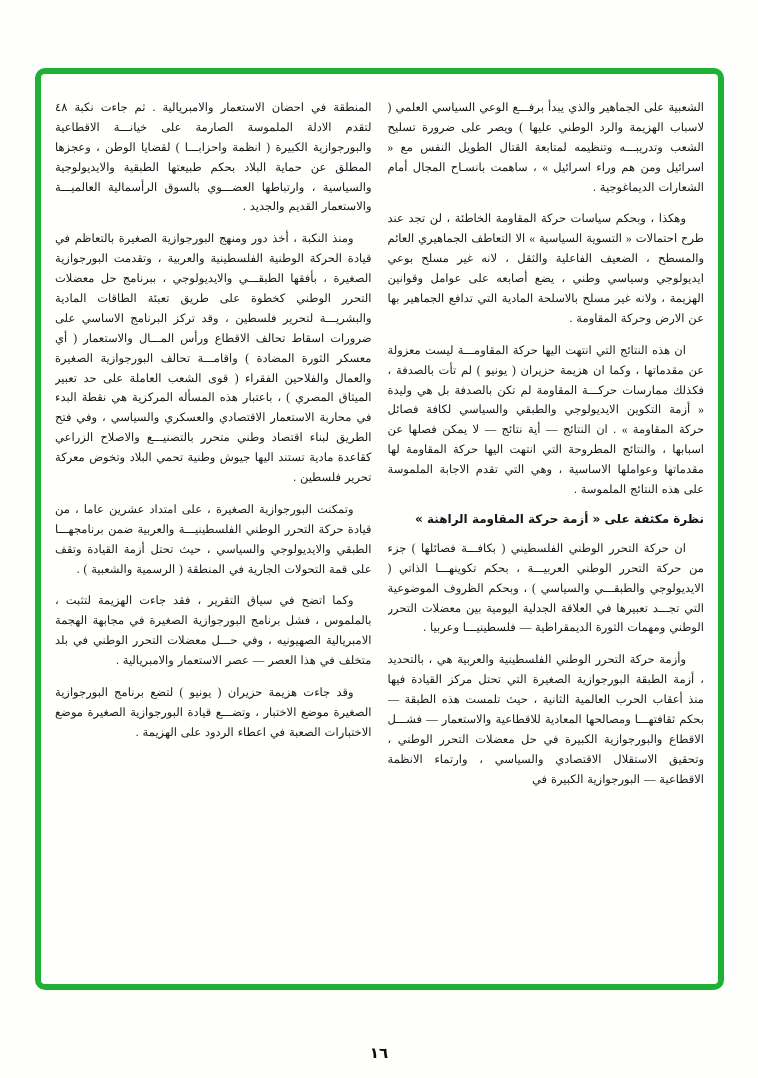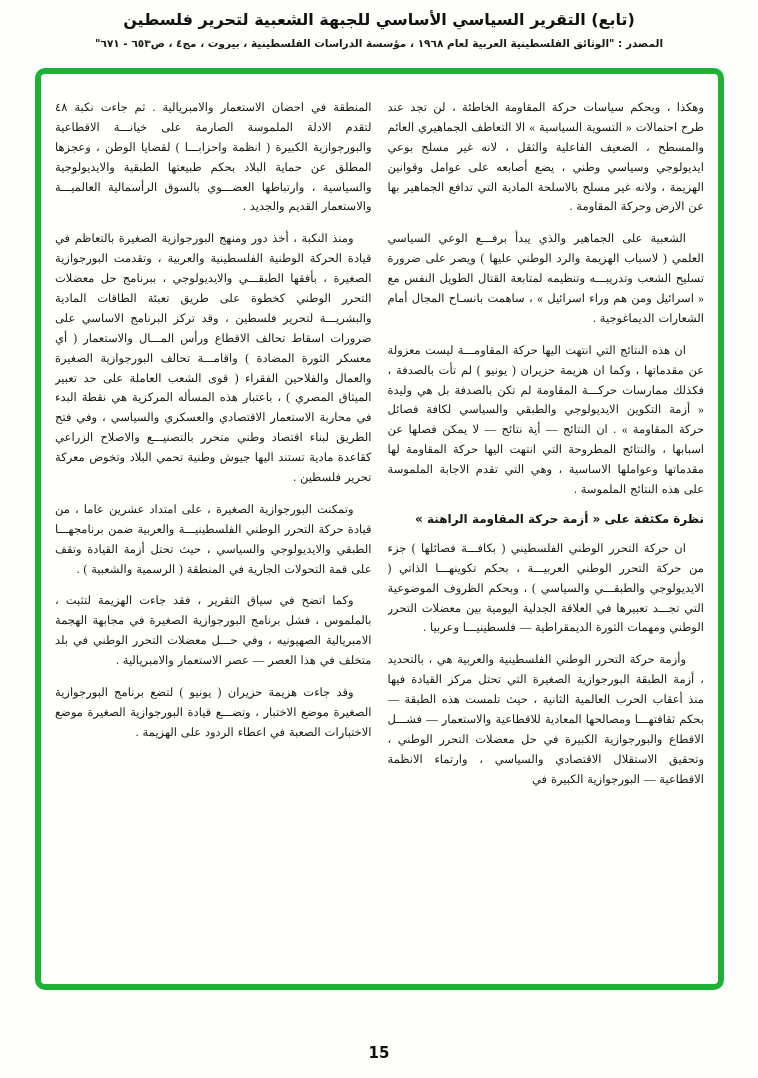--- a/index.html
+++ b/index.html
@@ -83,40 +83,36 @@
     font-size:15px;
     font-weight:bold;
     color:#0d0d0d;
   }
 </style>
 </head>
 <body>
 
 <div class="page">
 
-  <div class="header">
-    <div class="doc-title">(تابع) التقرير السياسي الأساسي للجبهة الشعبية لتحرير فلسطين</div>
-    <div class="doc-source">المصدر : "الوثائق الفلسطينية العربية لعام ١٩٦٨ ، مؤسسة الدراسات الفلسطينية ، بيروت ، مج٤ ، ص٦٥٣ - ٦٧١"</div>
-  </div>
 
   <div class="doc-frame" style="border-color: rgb(31, 177, 53);">
     <div class="columns">
       <div class="column">
+          <div class="col-para">الشعبية على الجماهير والذي يبدأ برفـــع الوعي السياسي العلمي ( لاسباب الهزيمة والرد الوطني عليها ) ويصر على ضرورة تسليح الشعب وتدريبـــه وتنظيمه لمتابعة القتال الطويل النفس مع « اسرائيل ومن هم وراء اسرائيل » ، ساهمت بانسـاح المجال أمام الشعارات الديماغوجية .</div>
           <div class="col-para">وهكذا ، وبحكم سياسات حركة المقاومة الخاطئة ، لن تجد عند طرح احتمالات « التسوية السياسية » الا التعاطف الجماهيري العائم والمسطح ، الضعيف الفاعلية والثقل ، لانه غير مسلح بوعي ايديولوجي وسياسي وطني ، يضع أصابعه على عوامل وقوانين الهزيمة ، ولانه غير مسلح بالاسلحة المادية التي تدافع الجماهير بها عن الارض وحركة المقاومة .</div>
-          <div class="col-para">الشعبية على الجماهير والذي يبدأ برفـــع الوعي السياسي العلمي ( لاسباب الهزيمة والرد الوطني عليها ) ويصر على ضرورة تسليح الشعب وتدريبـــه وتنظيمه لمتابعة القتال الطويل النفس مع « اسرائيل ومن هم وراء اسرائيل » ، ساهمت بانسـاح المجال أمام الشعارات الديماغوجية .</div>
           <div class="col-para">ان هذه النتائج التي انتهت اليها حركة المقاومـــة ليست معزولة عن مقدماتها ، وكما ان هزيمة حزيران ( يونيو ) لم تأت بالصدفة ، فكذلك ممارسات حركـــة المقاومة لم تكن بالصدفة بل هي وليدة « أزمة التكوين الايديولوجي والطبقي والسياسي لكافة فصائل حركة المقاومة » . ان النتائج — أية نتائج — لا يمكن فصلها عن اسبابها ، والنتائج المطروحة التي انتهت اليها حركة المقاومة لها مقدماتها وعواملها الاساسية ، وهي التي تقدم الاجابة الملموسة على هذه النتائج الملموسة .</div>
           <div class="col-heading">نظرة مكثفة على « أزمة حركة المقاومة الراهنة »</div>
           <div class="col-para">ان حركة التحرر الوطني الفلسطيني ( بكافـــة فصائلها ) جزء من حركة التحرر الوطني العربيـــة ، بحكم تكوينهـــا الذاتي ( الايديولوجي والطبقـــي والسياسي ) ، وبحكم الظروف الموضوعية التي تجـــد تعبيرها في العلاقة الجدلية اليومية بين معضلات التحرر الوطني ومهمات الثورة الديمقراطية — فلسطينيـــا وعربيا .</div>
           <div class="col-para">وأزمة حركة التحرر الوطني الفلسطينية والعربية هي ، بالتحديد ، أزمة الطبقة البورجوازية الصغيرة التي تحتل مركز القيادة فيها منذ أعقاب الحرب العالمية الثانية ، حيث تلمست هذه الطبقة — بحكم ثقافتهـــا ومصالحها المعادية للاقطاعية والاستعمار — فشـــل الاقطاع والبورجوازية الكبيرة في حل معضلات التحرر الوطني ، وتحقيق الاستقلال الاقتصادي والسياسي ، وارتماء الانظمة الاقطاعية — البورجوازية الكبيرة في</div>
         </div>
       <div class="column">
           <div class="col-para">المنطقة في احضان الاستعمار والامبريالية . ثم جاءت نكبة ٤٨ لتقدم الادلة الملموسة الصارمة على خيانـــة الاقطاعية والبورجوازية الكبيرة ( انظمة واحزابـــا ) لقضايا الوطن ، وعجزها المطلق عن حماية البلاد بحكم طبيعتها الطبقية والايديولوجية والسياسية ، وارتباطها العضـــوي بالسوق الرأسمالية العالميـــة والاستعمار القديم والجديد .</div>
           <div class="col-para">ومنذ النكبة ، أخذ دور ومنهج البورجوازية الصغيرة بالتعاظم في قيادة الحركة الوطنية الفلسطينية والعربية ، وتقدمت البورجوازية الصغيرة ، بأفقها الطبقـــي والايديولوجي ، ببرنامج حل معضلات التحرر الوطني كخطوة على طريق تعبئة الطاقات المادية والبشريـــة لتحرير فلسطين ، وقد تركز البرنامج الاساسي على ضرورات اسقاط تحالف الاقطاع ورأس المـــال والاستعمار ( أي معسكر الثورة المضادة ) واقامـــة تحالف البورجوازية الصغيرة والعمال والفلاحين الفقراء ( قوى الشعب العاملة على حد تعبير الميثاق المصري ) ، باعتبار هذه المسأله المركزية هي نقطة البدء في محاربة الاستعمار الاقتصادي والعسكري والسياسي ، وفي فتح الطريق لبناء اقتصاد وطني متحرر بالتصنيـــع والاصلاح الزراعي كقاعدة مادية تستند اليها جيوش وطنية تحمي البلاد وتخوض معركة تحرير فلسطين .</div>
           <div class="col-para">وتمكنت البورجوازية الصغيرة ، على امتداد عشرين عاما ، من قيادة حركة التحرر الوطني الفلسطينيـــة والعربية ضمن برنامجهـــا الطبقي والايديولوجي والسياسي ، حيث تحتل أزمة القيادة وتقف على قمة التحولات الجارية في المنطقة ( الرسمية والشعبية ) .</div>
           <div class="col-para">وكما اتضح في سياق التقرير ، فقد جاءت الهزيمة لتثبت ، بالملموس ، فشل برنامج البورجوازية الصغيرة في مجابهة الهجمة الامبريالية الصهيونيه ، وفي حـــل معضلات التحرر الوطني في بلد متخلف في هذا العصر — عصر الاستعمار والامبريالية .</div>
           <div class="col-para">وقد جاءت هزيمة حزيران ( يونيو ) لتضع برنامج البورجوازية الصغيرة موضع الاختبار ، وتضـــع قيادة البورجوازية الصغيرة موضع الاختبارات الصعبة في اعطاء الردود على الهزيمة .</div>
         </div>
     </div>
   </div>
 
-  <div class="page-number">15</div>
+  <div class="page-number">١٦</div>
 
 </div>
 
 </body></html>

